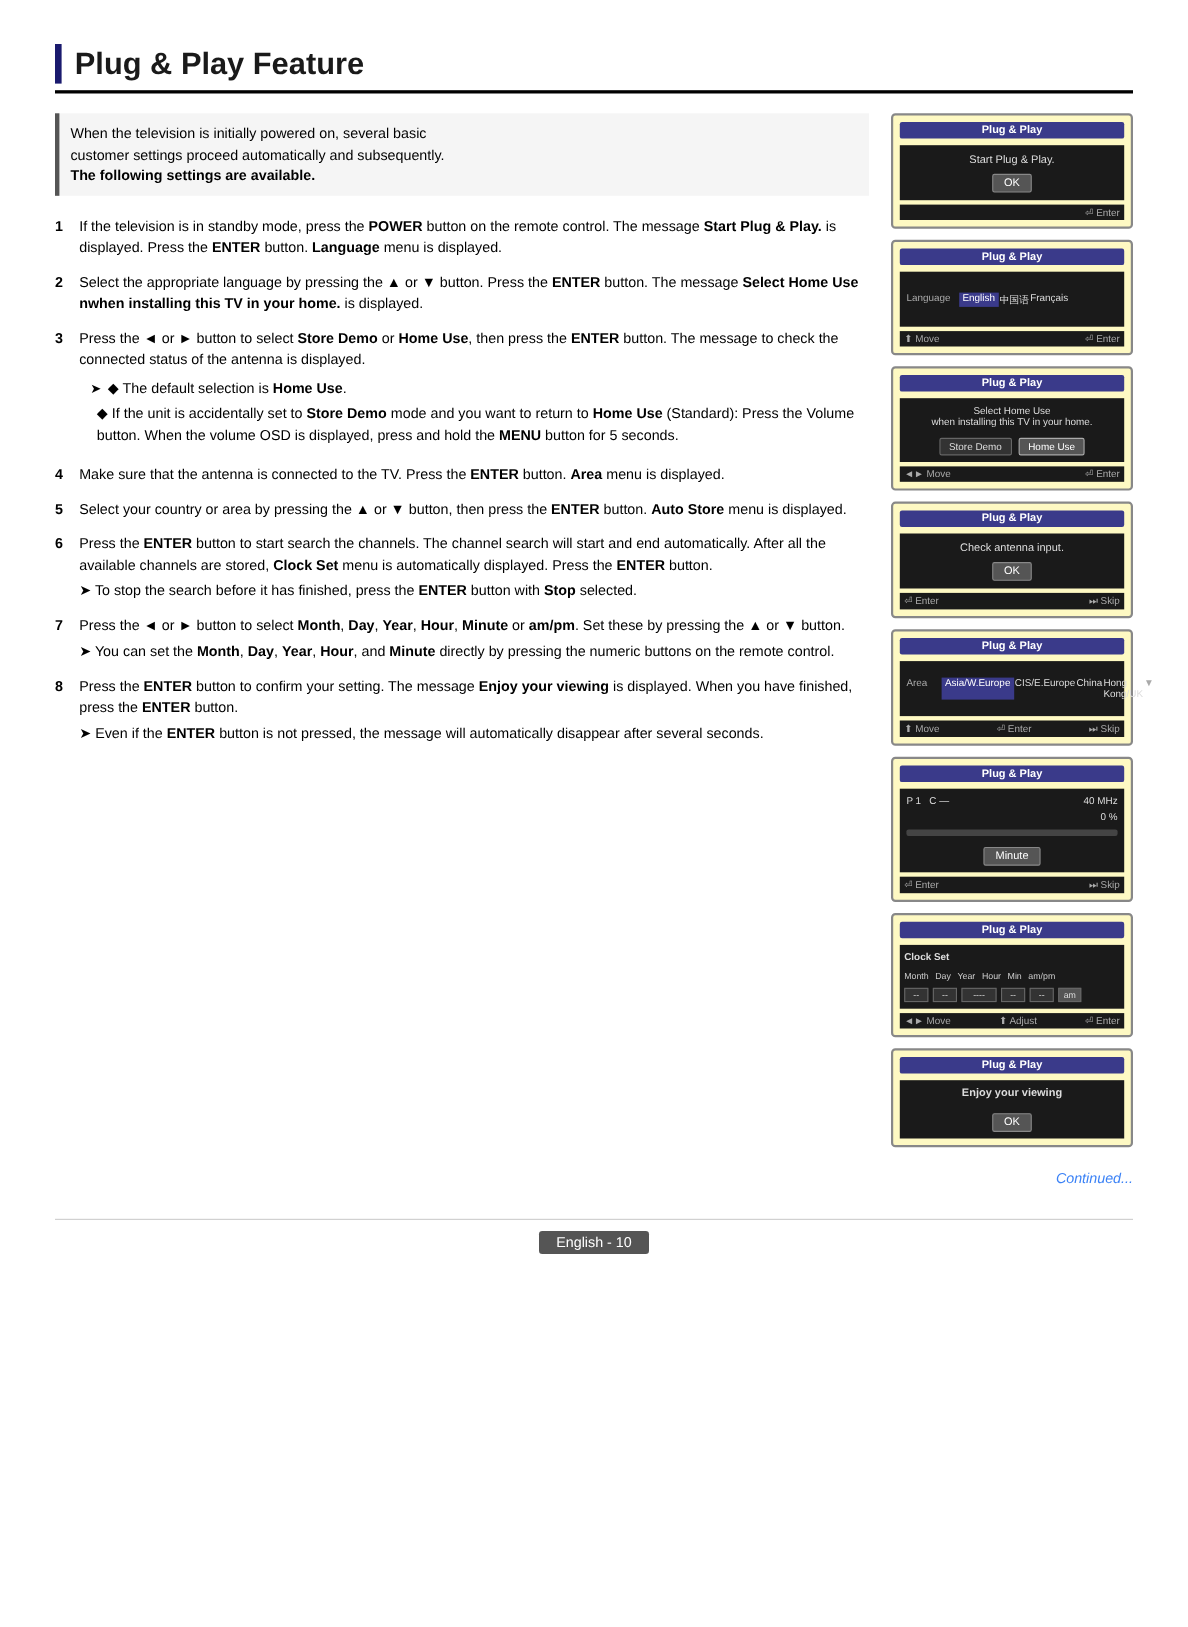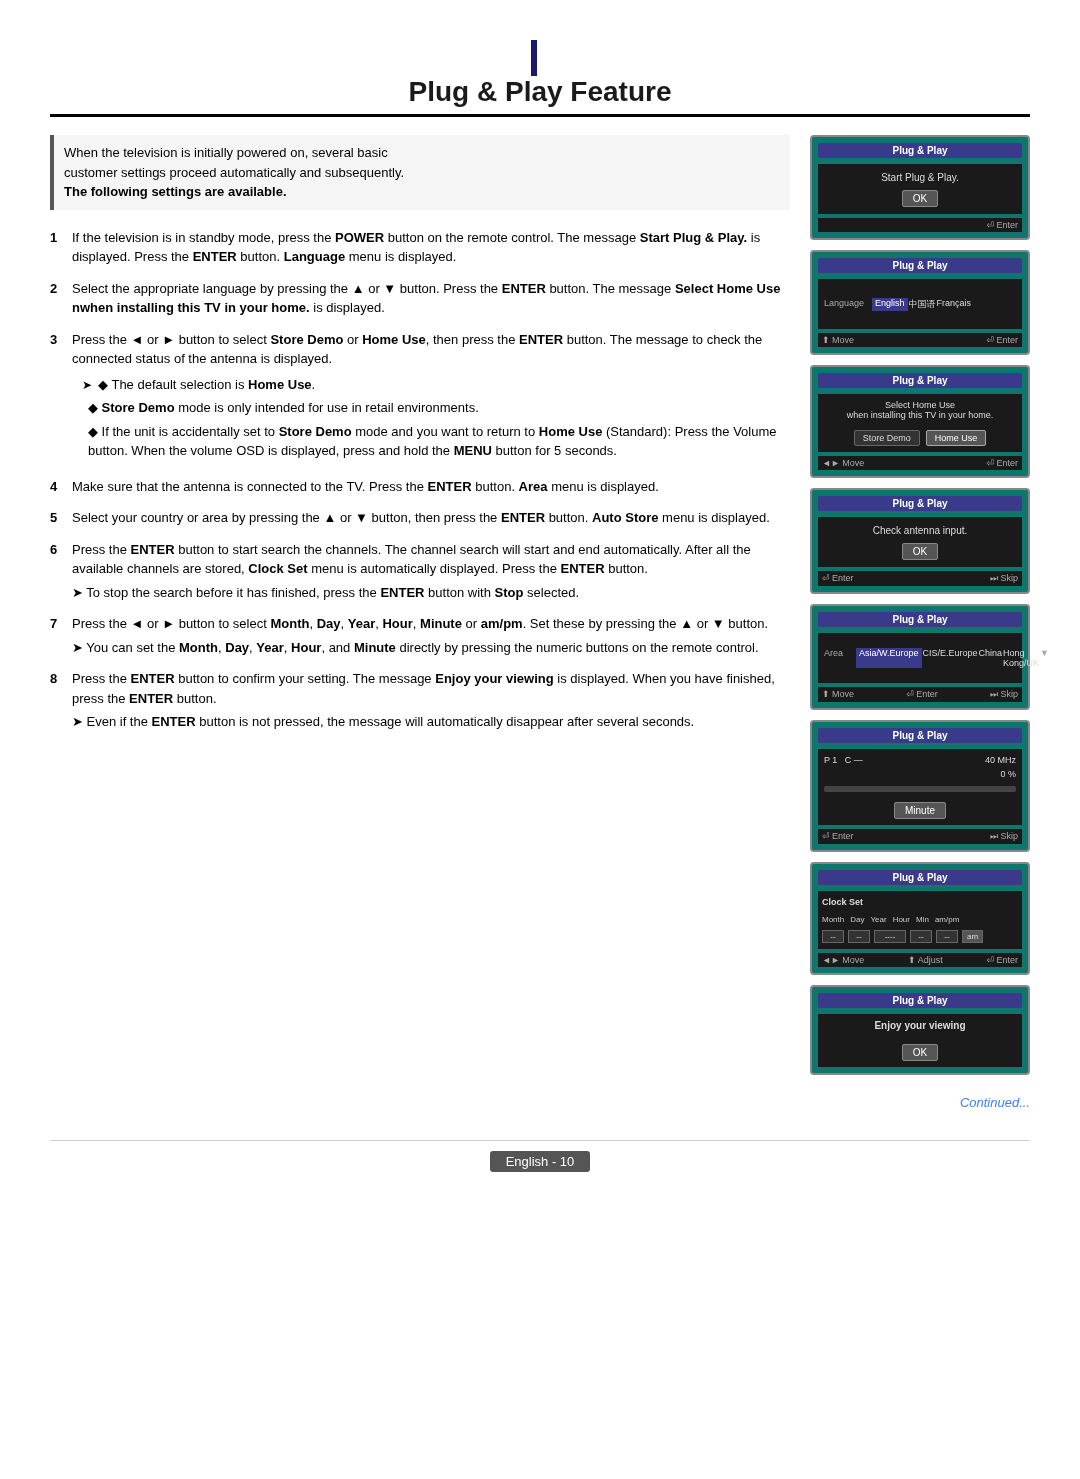--- a/index.html
+++ b/index.html
@@ -12,21 +12,20 @@
       color: #000;
       padding: 40px 50px;
     }
 
     .page-title-bar {
       display: flex;
       align-items: center;
       border-bottom: 3px solid #000;
       margin-bottom: 18px;
       padding-bottom: 6px;
-      flex-direction: column;
     }
     .title-accent {
       width: 6px;
       height: 36px;
       background: #1a1a6e;
       margin-right: 12px;
       display: inline-block;
     }
     .page-title {
       font-size: 28px;
@@ -105,21 +104,21 @@
     .screens-col {
       width: 220px;
       flex-shrink: 0;
       display: flex;
       flex-direction: column;
       gap: 10px;
     }
 
     
     .tv-screen {
-      background: #0f766e;
+      background: #fef9c3;
       border: 2px solid #888;
       border-radius: 4px;
       padding: 6px;
       font-family: Arial, sans-serif;
     }
     .tv-title-bar {
       background: #3a3a8a;
       color: #fff;
       text-align: center;
       font-size: 10px;
@@ -357,24 +356,20 @@
       </li>
 
       <li>
         <span class="step-num">3</span>
         <div class="step-body">
           Press the ◄ or ► button to select <strong>Store Demo</strong> or <strong>Home Use</strong>, then press the <strong>ENTER</strong> button. The message to check the connected status of the antenna is displayed.
           <ul class="sub-list">
             <li>
               <span class="arrow-right">➤</span>
               <span>◆ The default selection is <strong>Home Use</strong>.</span>
-            </li>
-            <li>
-              <span class="diamond"></span>
-              <span>◆ <strong>Store Demo</strong> mode is only intended for use in retail environments.</span>
             </li>
             <li>
               <span class="diamond"></span>
               <span>◆ If the unit is accidentally set to <strong>Store Demo</strong> mode and you want to return to <strong>Home Use</strong> (Standard): Press the Volume button. When the volume OSD is displayed, press and hold the <strong>MENU</strong> button for 5 seconds.</span>
             </li>
           </ul>
         </div>
       </li>
 
       <li>

